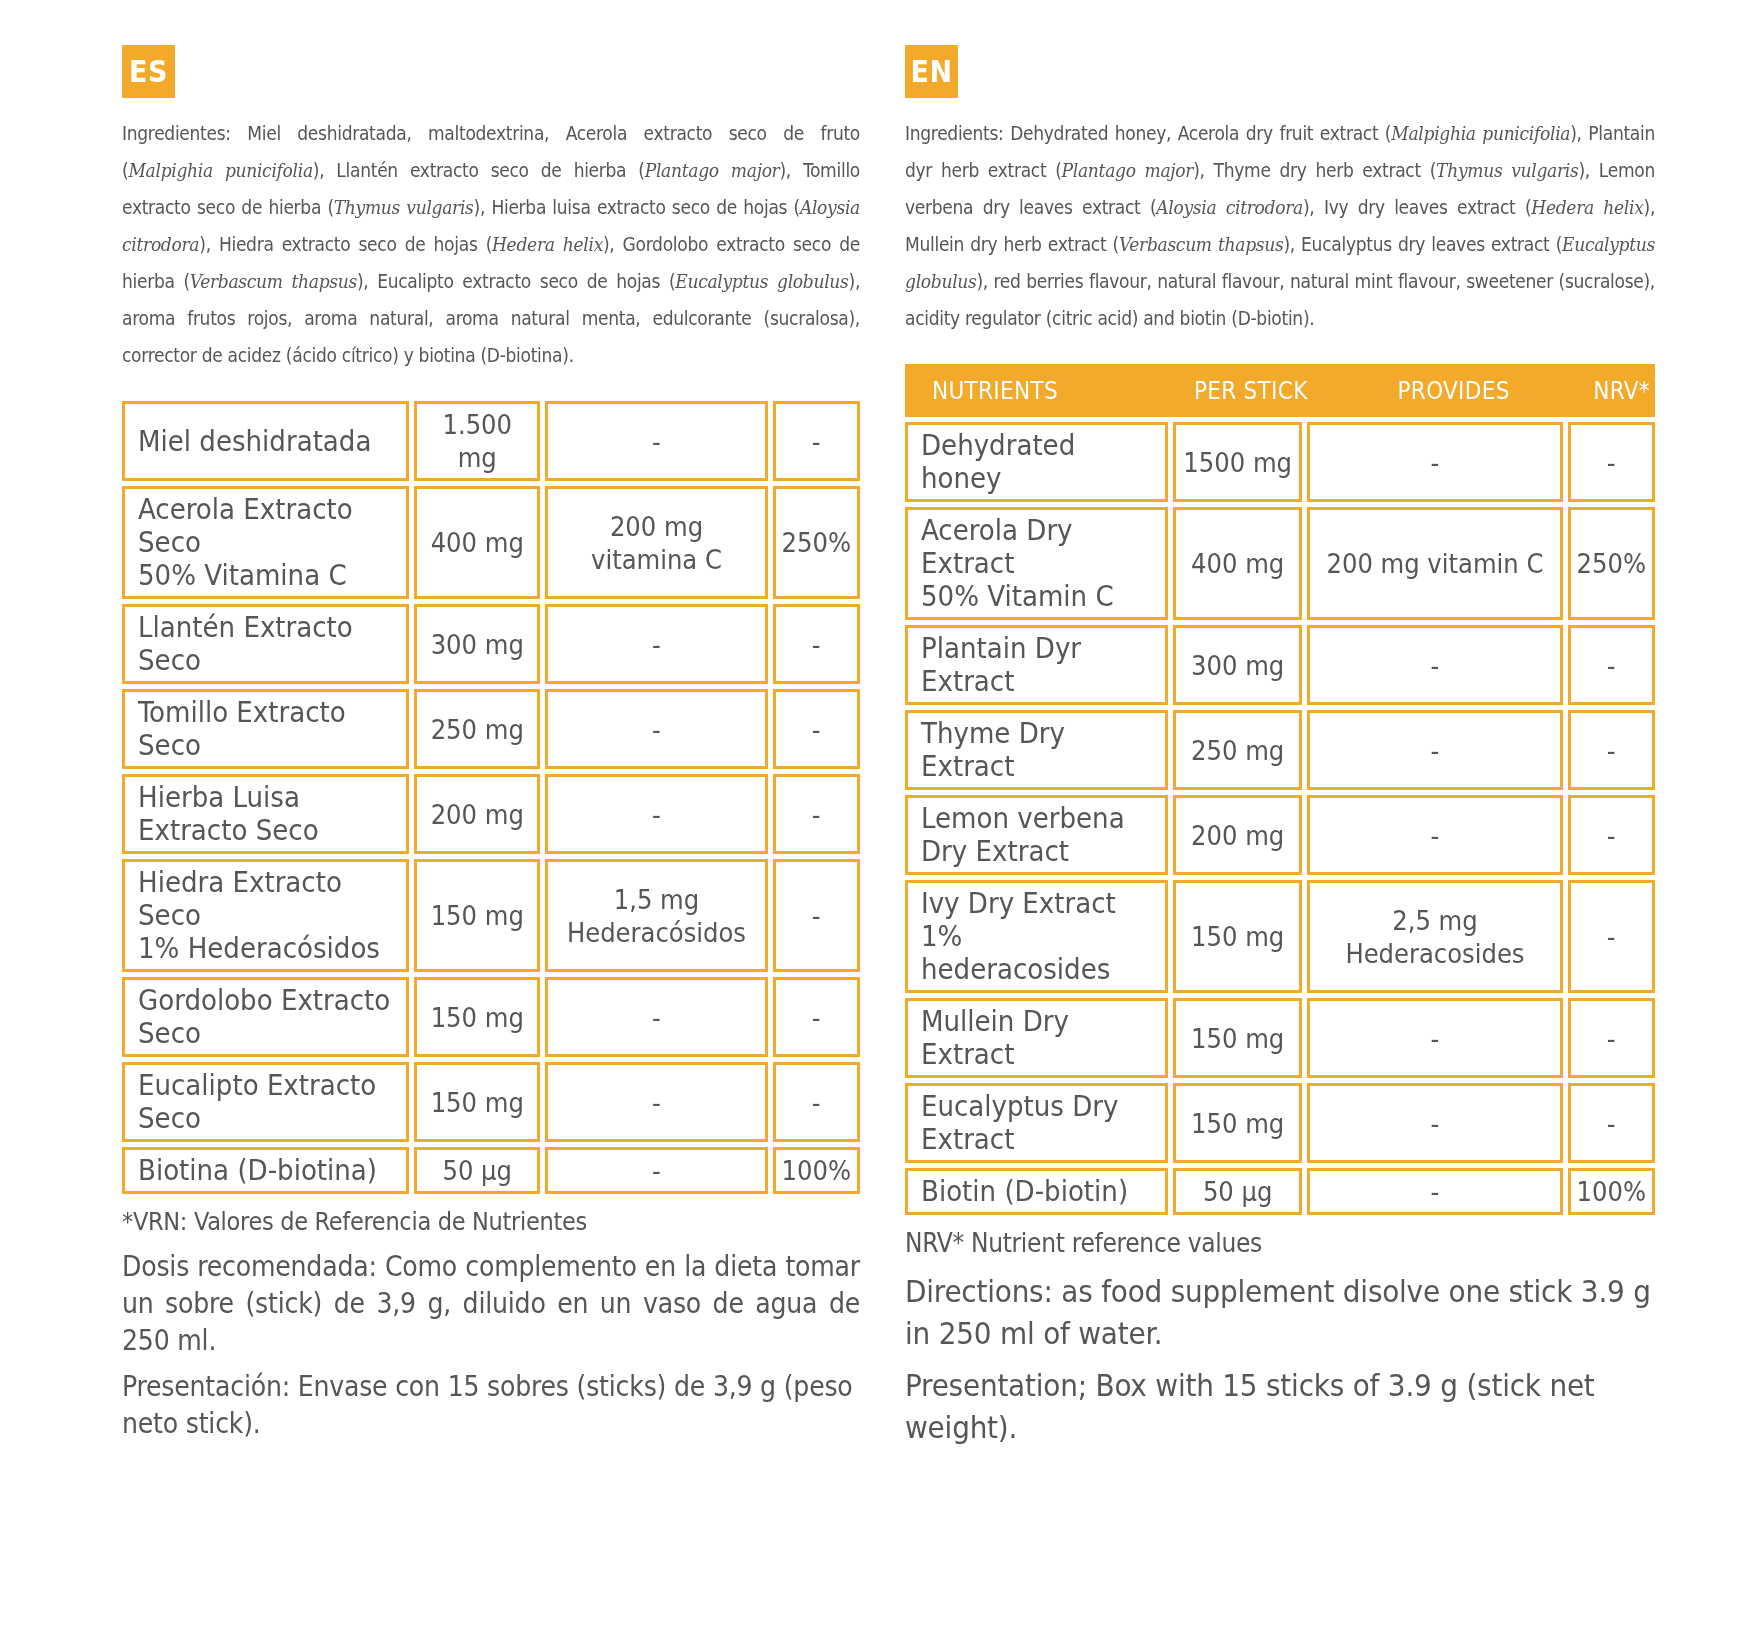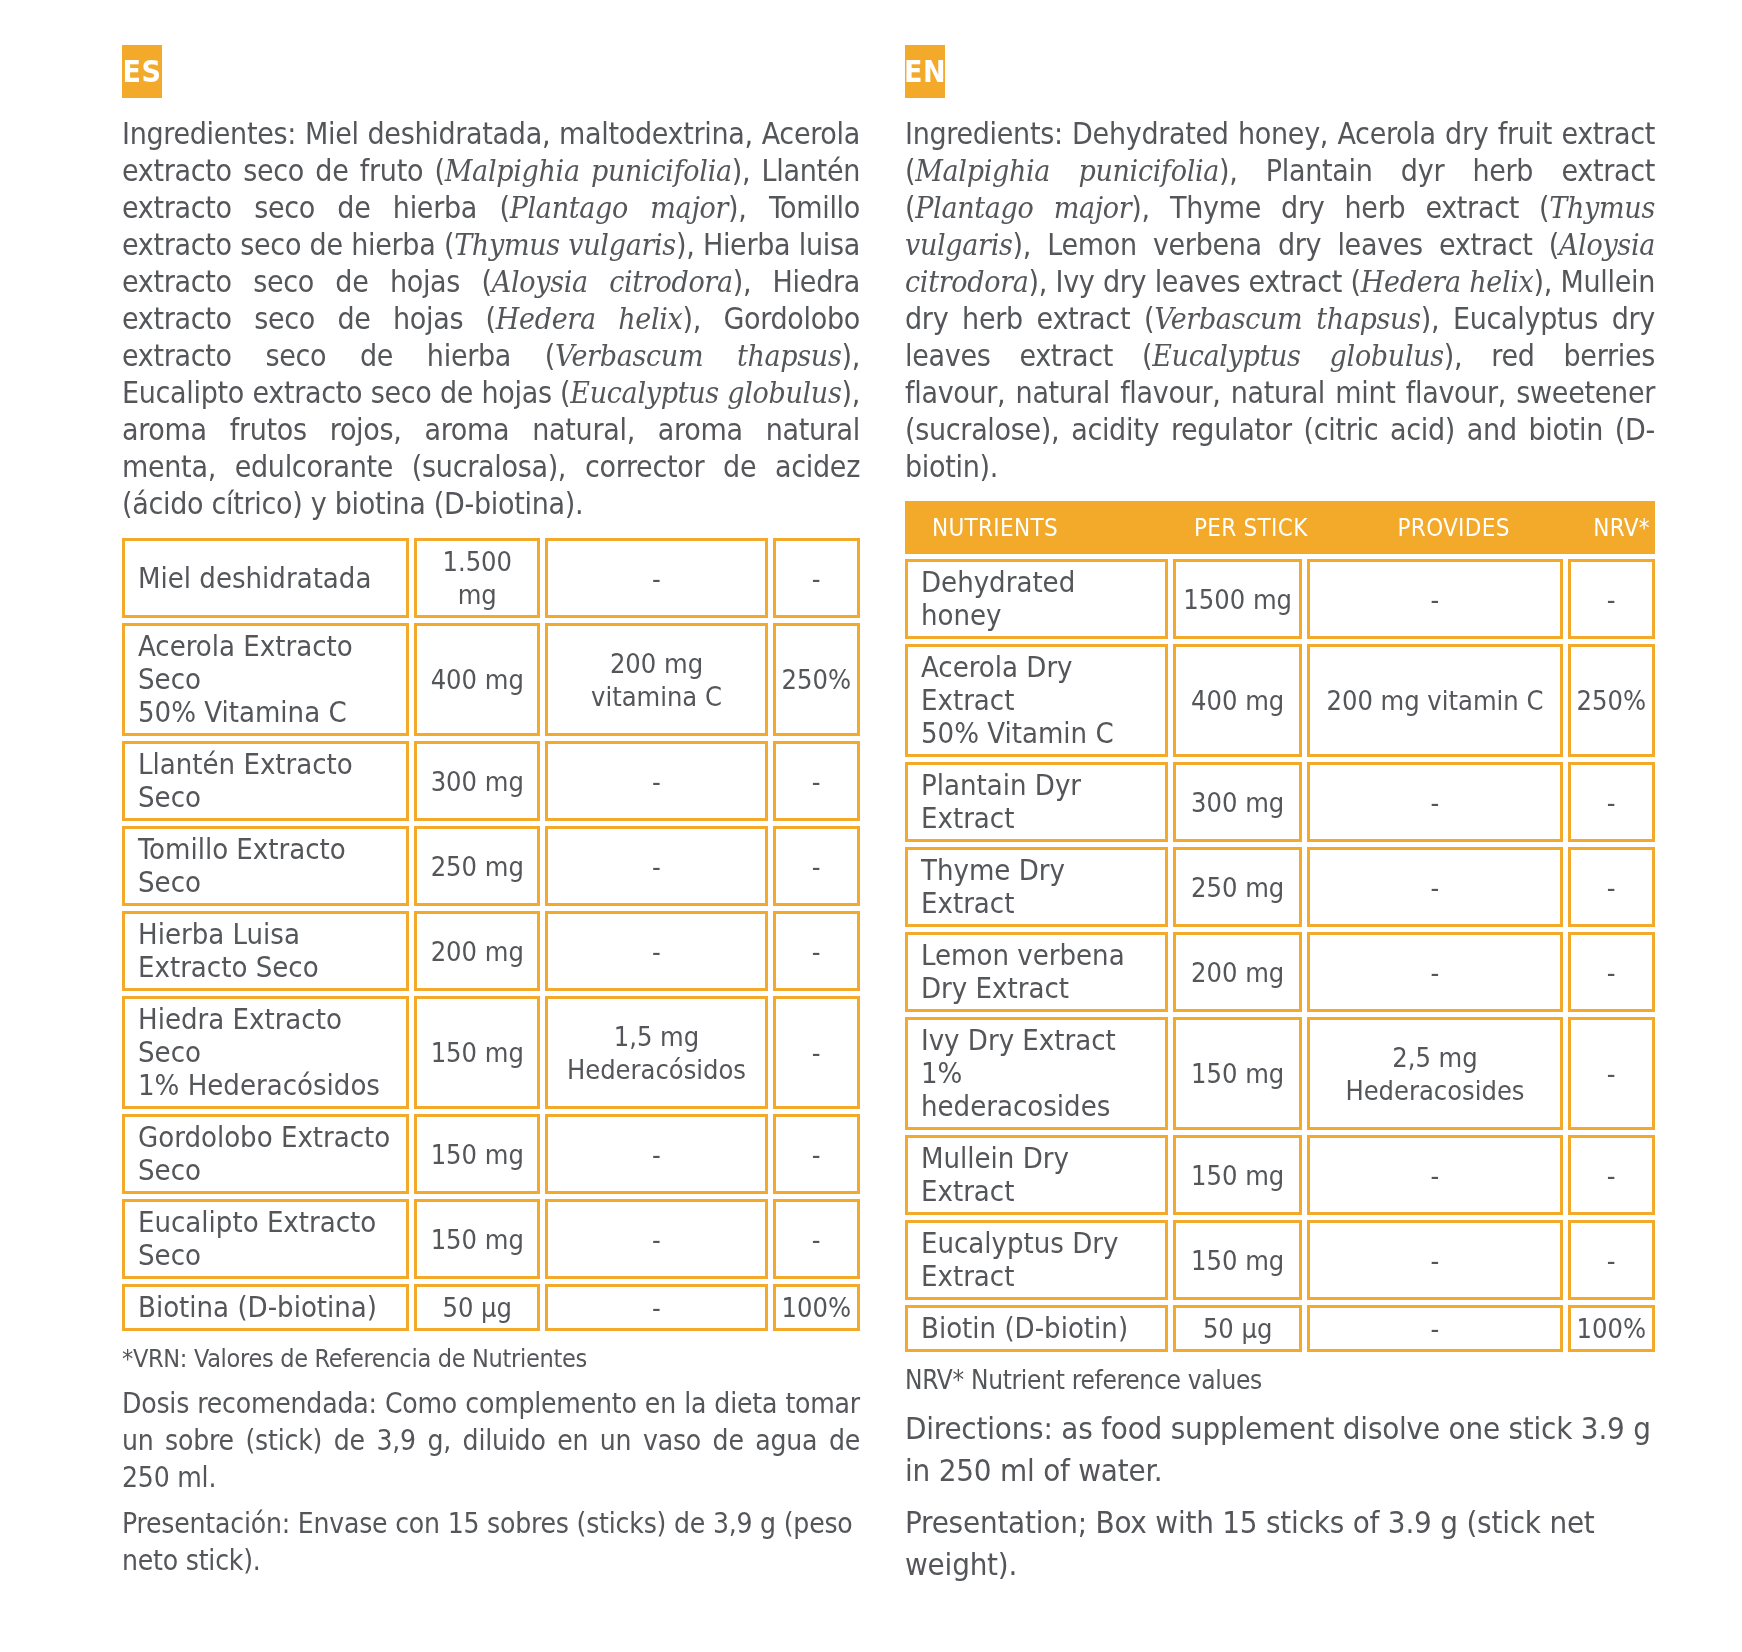--- a/index.html
+++ b/index.html
@@ -15,35 +15,35 @@
     font-family:"DejaVu Sans","Liberation Sans",sans-serif;
     font-stretch:condensed;
     color:var(--text);
     padding:45px 87px 40px 122px;
   }
   .page{display:flex;gap:45px;align-items:flex-start;}
   .col{width:738px;flex:0 0 auto;}
   .col.en-col{width:750px;}
 
   .badge{
-    width:40px;height:53px;
+    width:53px;height:53px;
     background:var(--accent);
     color:#fff;
     font-weight:bold;
     font-size:30px;
     display:flex;align-items:center;justify-content:center;
     margin-bottom:17px;
     letter-spacing:0.5px;
   }
 
   .ingredients{
-    font-size:30px;
+    font-size:19px;
     line-height:37px;
     text-align:justify;
-    margin-bottom:16px;
+    margin-bottom:27px;
     letter-spacing:-0.3px;
   }
   .species{
     font-family:"DejaVu Serif","Liberation Serif",serif;
     font-style:italic;
   }
 
   
   .ntable{--cols:40.2fr 17.7fr 31.1fr 11fr;width:100%;}
   .en-col .ntable{--cols:37fr 18.2fr 35.9fr 8.9fr;}

